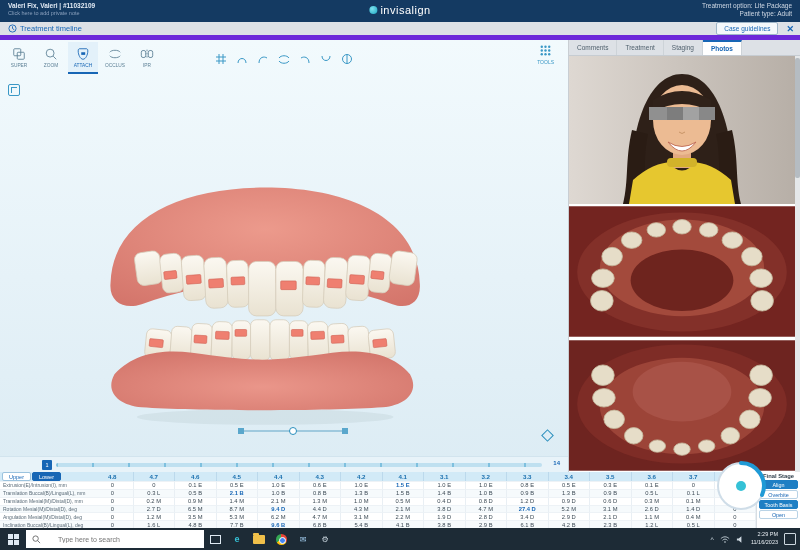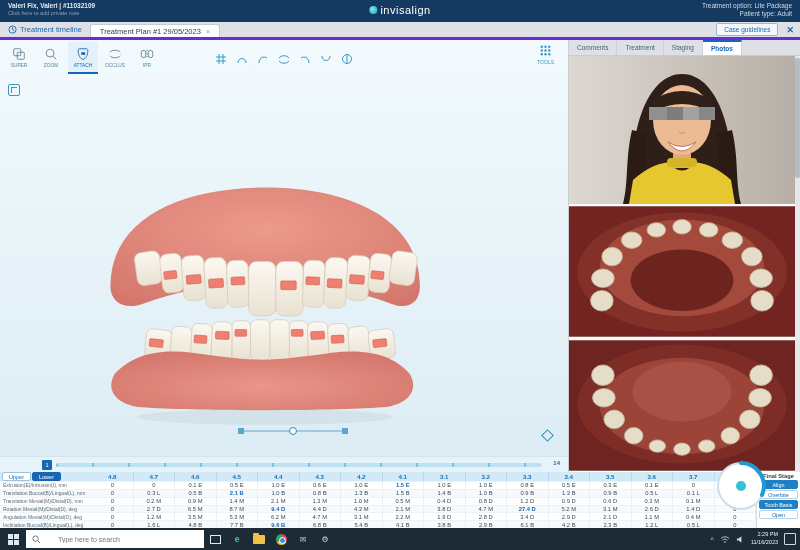--- a/index.html
+++ b/index.html
@@ -15,21 +15,21 @@
   .tb-note { font-size:5.5px; color:#8aa0bd; cursor:pointer; }
   .tb-logo { position:absolute; left:50%; transform:translateX(-50%); top:4px;
     font-size:11px; color:#fff; letter-spacing:.5px; display:flex; align-items:center; gap:3px; }
   .logo-mark { width:8px; height:8px; border-radius:50%;
     background:radial-gradient(circle at 35% 35%, #7fe3ef, #1ca7c4); display:inline-block; }
   .tb-right { position:absolute; right:8px; top:2px; text-align:right; line-height:1.3; }
   .tb-right div { font-size:6.5px; color:#cfd8e4; }
 
   
   .tabstrip { position:absolute; left:0; top:22px; width:800px; height:18px;
-    background:#dde1e6; border-bottom:3px solid #6d28d9; display:flex; align-items:stretch; }
+    background:#dde1e6; border-bottom:5px solid #6d28d9; display:flex; align-items:stretch; }
   .timeline-btn { display:flex; align-items:center; gap:3px; padding:0 8px;
     color:#1766b5; font-size:7.5px; cursor:pointer; }
   .plan-tab { display:flex; align-items:center; gap:5px; padding:0 9px; background:#fff;
     border:1px solid #c6ccd2; border-bottom:none; font-size:7.5px; color:#33424e; margin-top:2px;
     border-radius:3px 3px 0 0; }
   .plan-tab .x { color:#8aa0b5; font-size:7px; cursor:pointer; }
   .strip-right { margin-left:auto; display:flex; align-items:center; gap:8px; padding-right:6px; }
   .guideline-btn { border:1px solid #9fb6c9; color:#1766b5; background:#f4f8fb;
     font-size:6.5px; padding:2px 7px; border-radius:2px; cursor:pointer; }
   .strip-close { color:#1766b5; font-size:9px; font-weight:bold; cursor:pointer; }
@@ -167,24 +167,20 @@
   </header>
 
   <div class="tabstrip">
     <div class="timeline-btn">
       <svg width="9" height="9" viewBox="0 0 10 10">
           <circle cx="5" cy="5" r="4" fill="none" stroke="#1766b5"></circle>
           <path d="M5 2.5V5l2 1.5" stroke="#1766b5" fill="none"></path>
         </svg>
       <span>Treatment timeline</span>
     </div>
-    <div class="plan-tab">
-      <span>Treatment Plan #1 29/05/2023</span>
-      <span class="x">×</span>
-    </div>
     <div class="strip-right">
       <button class="guideline-btn">Case guidelines</button>
       <span class="strip-close">✕</span>
     </div>
   </div>
 
   <div class="workspace">
 
     <div class="viewport">
 

